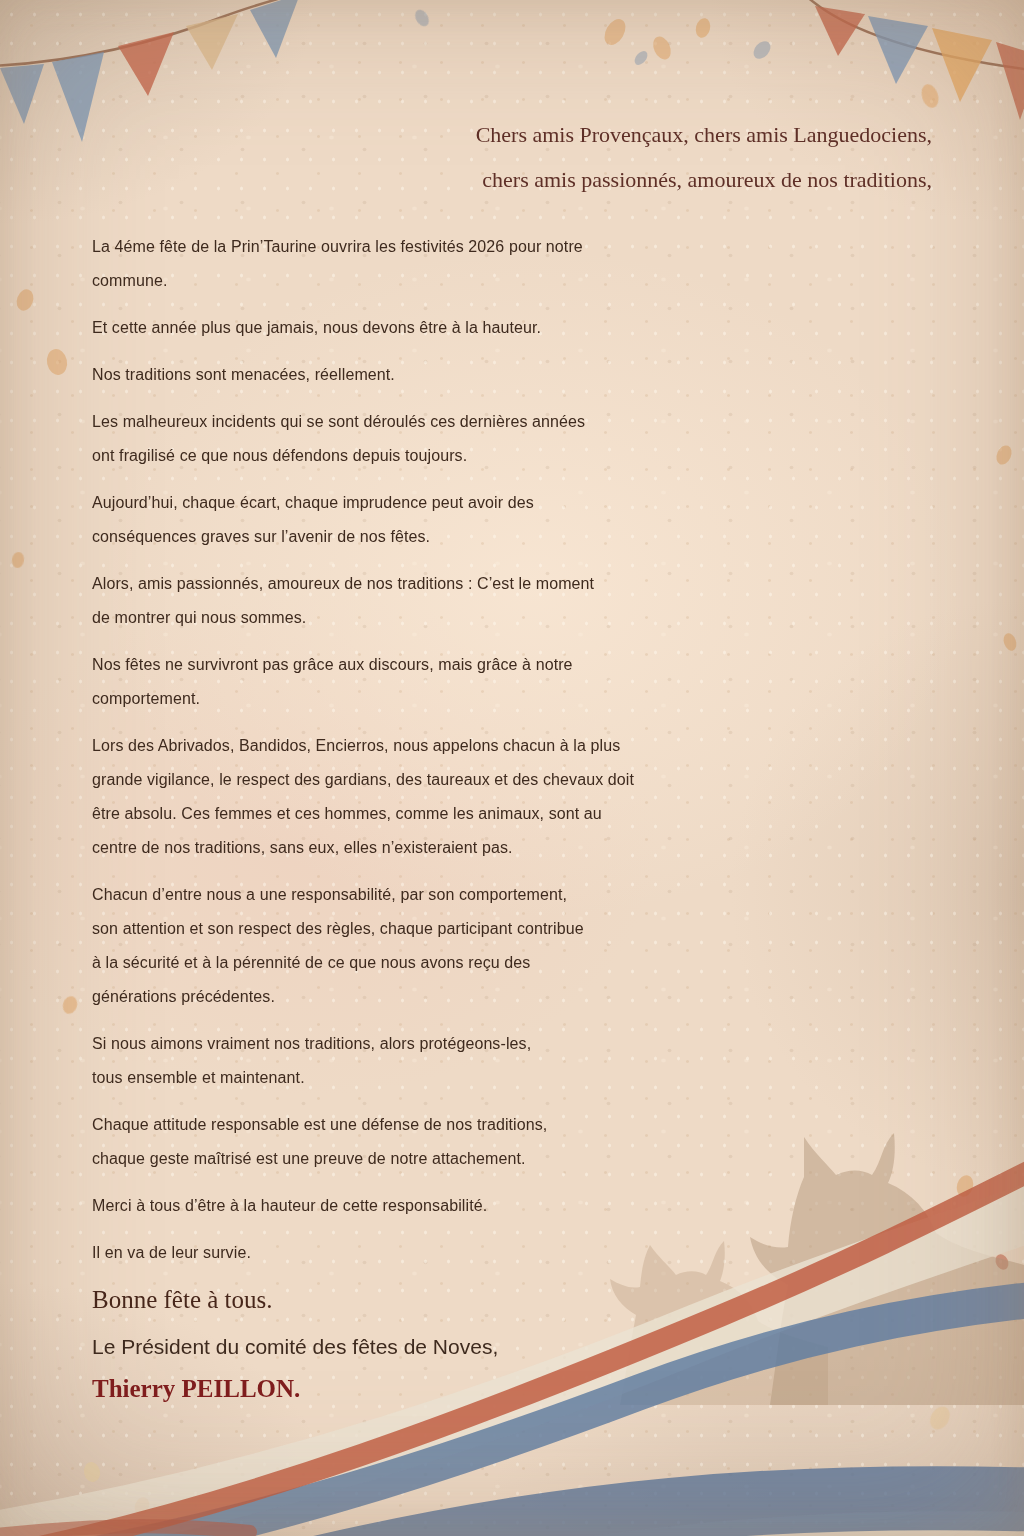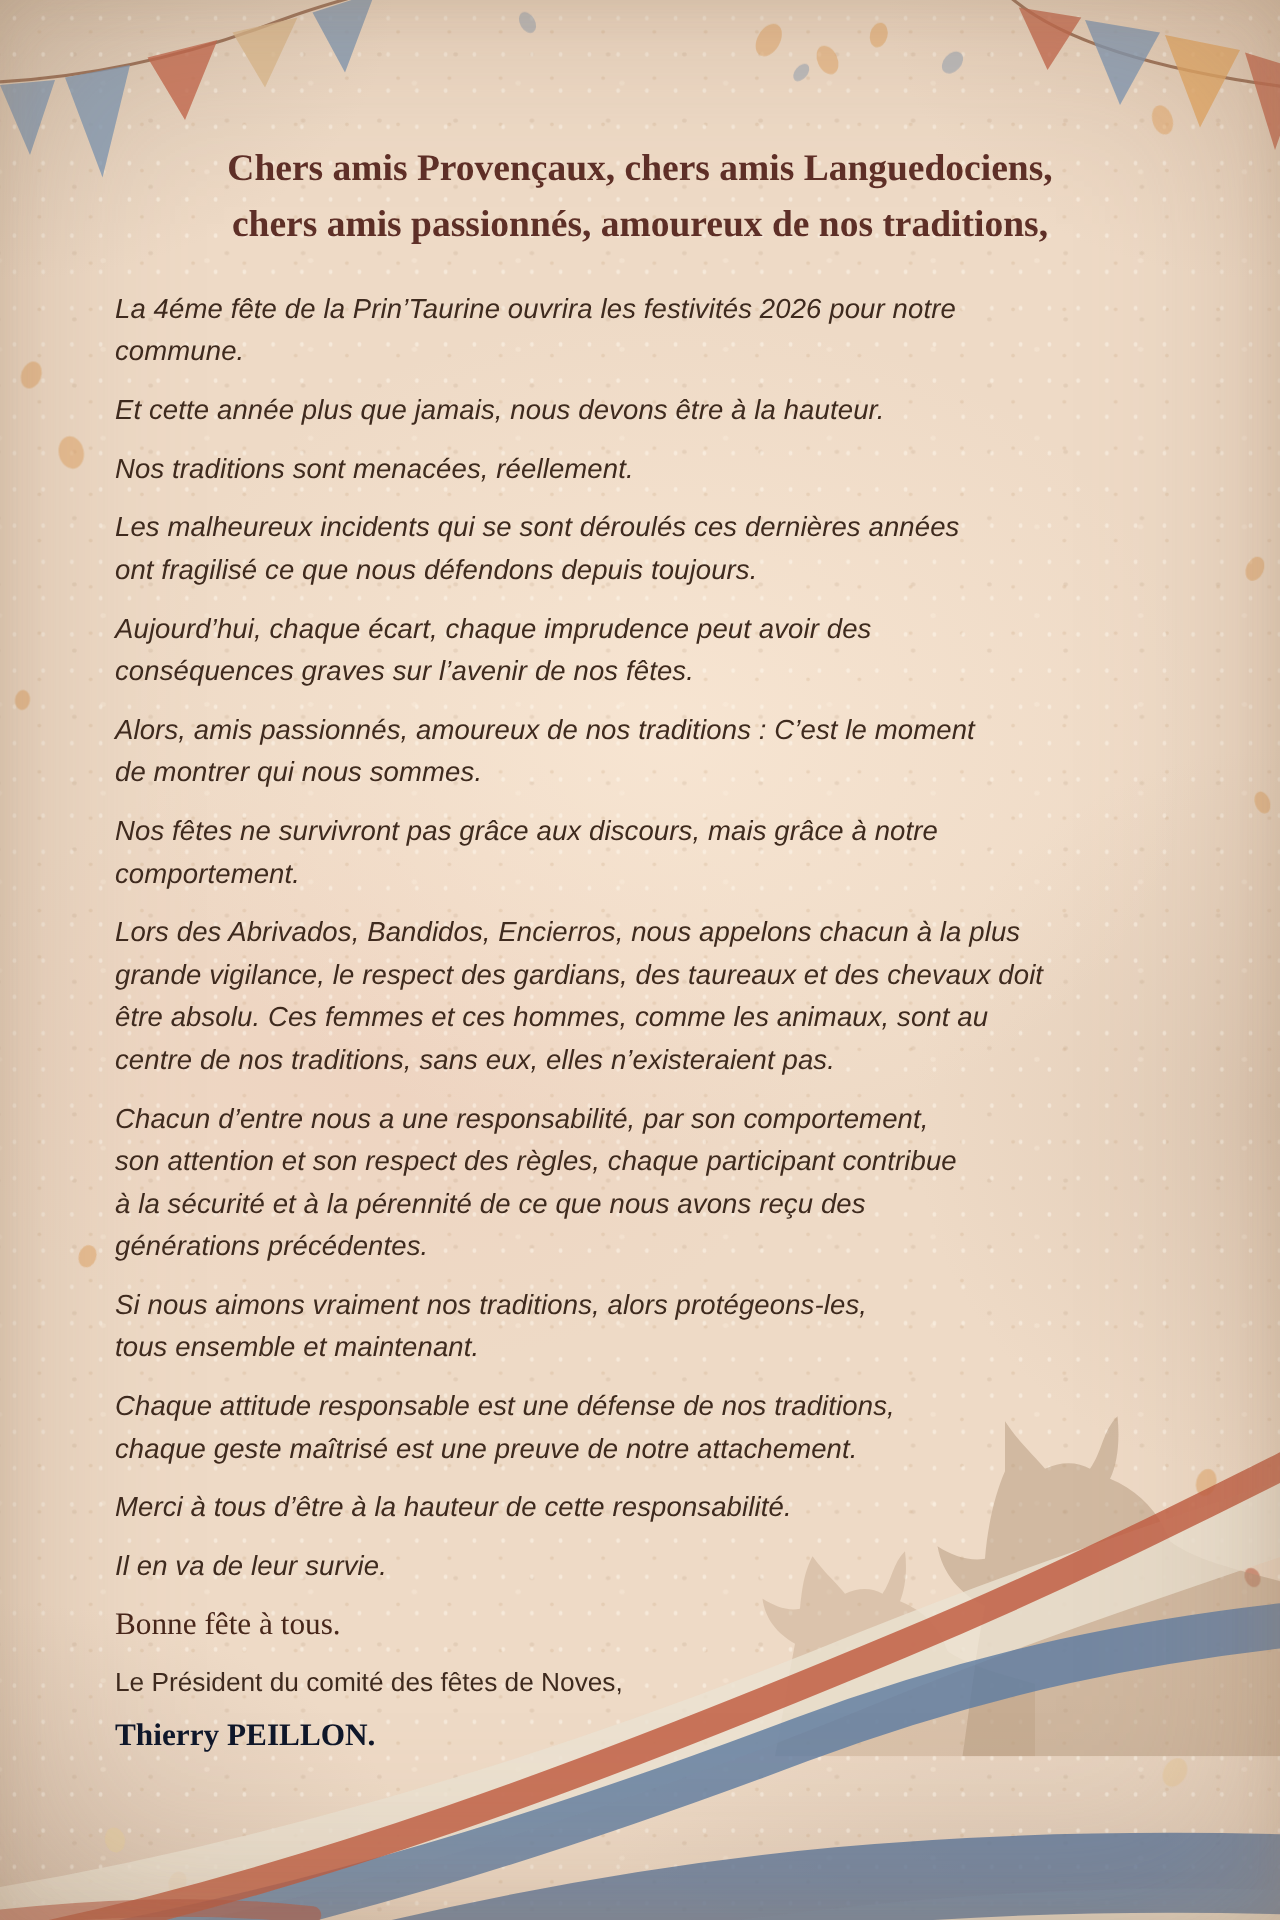--- a/index.html
+++ b/index.html
@@ -35,50 +35,49 @@
     position:absolute;inset:0;
     box-shadow:inset 0 0 150px rgba(152,122,96,.4), inset 0 0 40px rgba(152,122,96,.18);
   }
   .deco{position:absolute;}
   .content{
     position:absolute;left:92px;top:112px;width:840px;
     color:#3e2a1e;
   }
   h1.title{
     font-family:"Liberation Serif",serif;
-    font-weight:700;
-    font-size:30px;line-height:45px;
-    text-align:center;
+    font-weight:400;
+    font-size:22px;line-height:45px;
+    text-align:right;
     color:#5e2f27;
     margin:0 0 28px 0;
     white-space:pre-line;
   }
   p.body{
-    font-size:22px;line-height:34px;
+    font-size:16px;line-height:34px;
     margin:0 0 13px 0;
     white-space:pre;
     letter-spacing:.1px;
-    font-style:italic;
   }
   p.closing{
     font-family:"Liberation Serif",serif;
     font-weight:400;
     font-size:25px;line-height:34px;
     color:#47261a;
     margin:0 0 13px 0;
   }
   p.role{
     font-size:21px;line-height:34px;
     margin:0 0 8px 0;
   }
   p.sigName{
     font-family:"Liberation Serif",serif;
     font-weight:700;
     font-size:25px;line-height:34px;
-    color:#0f172a;
+    color:#7f1d1d;
     margin:0;
   }
 </style>
 </head>
 <body>
 
 <div class="page">
 
   <div class="mottle"></div>
   <div class="speckle"></div>

